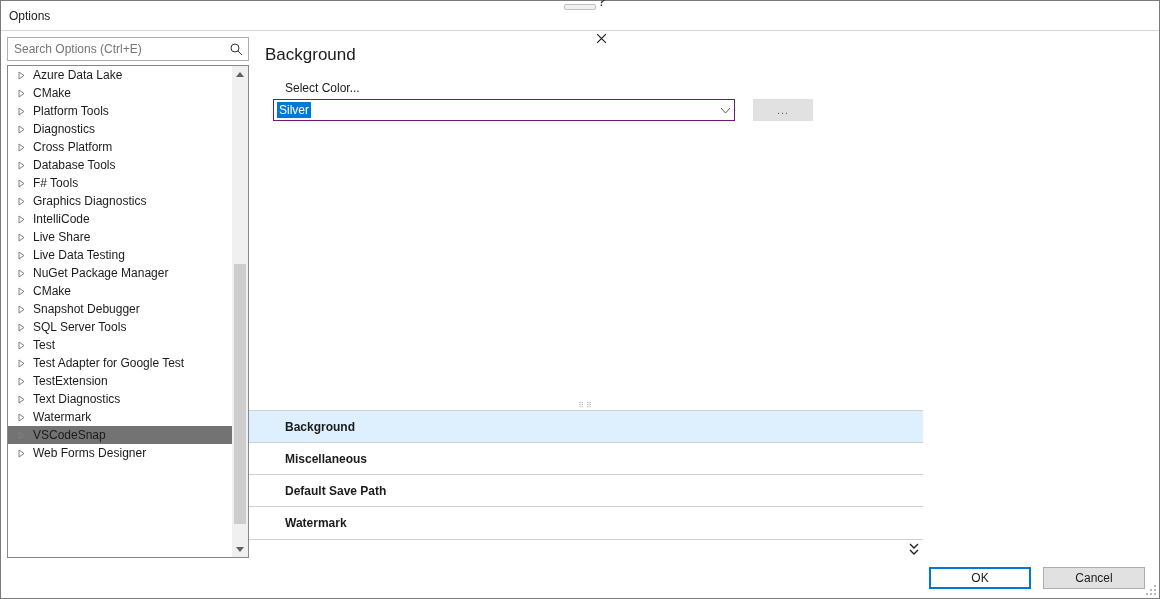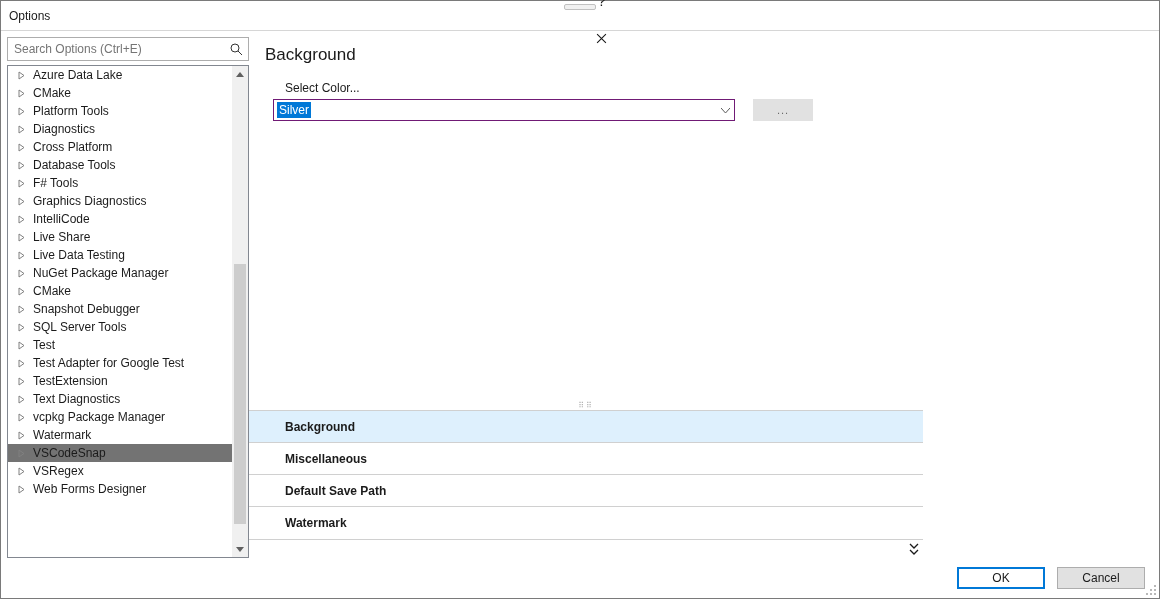--- a/index.html
+++ b/index.html
@@ -256,21 +256,21 @@
     
     .footer {
       height: 40px;
       display: flex;
       align-items: center;
       justify-content: flex-end;
       padding: 0 14px;
       gap: 12px;
     }
     .btn {
-      width: 88px;
+      width: 102px;
       height: 22px;
       display: flex;
       align-items: center;
       justify-content: center;
       font-size: 12px;
       border: 1px solid #adadad;
       background: #e1e1e1;
       cursor: default;
     }
     .btn.primary {
@@ -471,45 +471,29 @@
                 </svg>
               </span>
               <span class="label">Text Diagnostics</span>
             </div>
             <div class="tree-item">
               <span class="expander">
                 <svg width="7" height="9" viewBox="0 0 7 9">
                   <path d="M1 1 L6 4.5 L1 8 Z" fill="none" stroke="#808080" stroke-width="1"></path>
                 </svg>
               </span>
-              <span class="label">vcpkg Package Manager</span>
-            </div>
-            <div class="tree-item">
-              <span class="expander">
-                <svg width="7" height="9" viewBox="0 0 7 9">
-                  <path d="M1 1 L6 4.5 L1 8 Z" fill="none" stroke="#808080" stroke-width="1"></path>
-                </svg>
-              </span>
               <span class="label">Watermark</span>
             </div>
             <div class="tree-item selected">
               <span class="expander">
                 <svg width="7" height="9" viewBox="0 0 7 9">
                   <path d="M1 1 L6 4.5 L1 8 Z" fill="none" stroke="#808080" stroke-width="1"></path>
                 </svg>
               </span>
               <span class="label">VSCodeSnap</span>
-            </div>
-            <div class="tree-item">
-              <span class="expander">
-                <svg width="7" height="9" viewBox="0 0 7 9">
-                  <path d="M1 1 L6 4.5 L1 8 Z" fill="none" stroke="#808080" stroke-width="1"></path>
-                </svg>
-              </span>
-              <span class="label">VSRegex</span>
             </div>
             <div class="tree-item">
               <span class="expander">
                 <svg width="7" height="9" viewBox="0 0 7 9">
                   <path d="M1 1 L6 4.5 L1 8 Z" fill="none" stroke="#808080" stroke-width="1"></path>
                 </svg>
               </span>
               <span class="label">Web Forms Designer</span>
             </div>
           </div>

